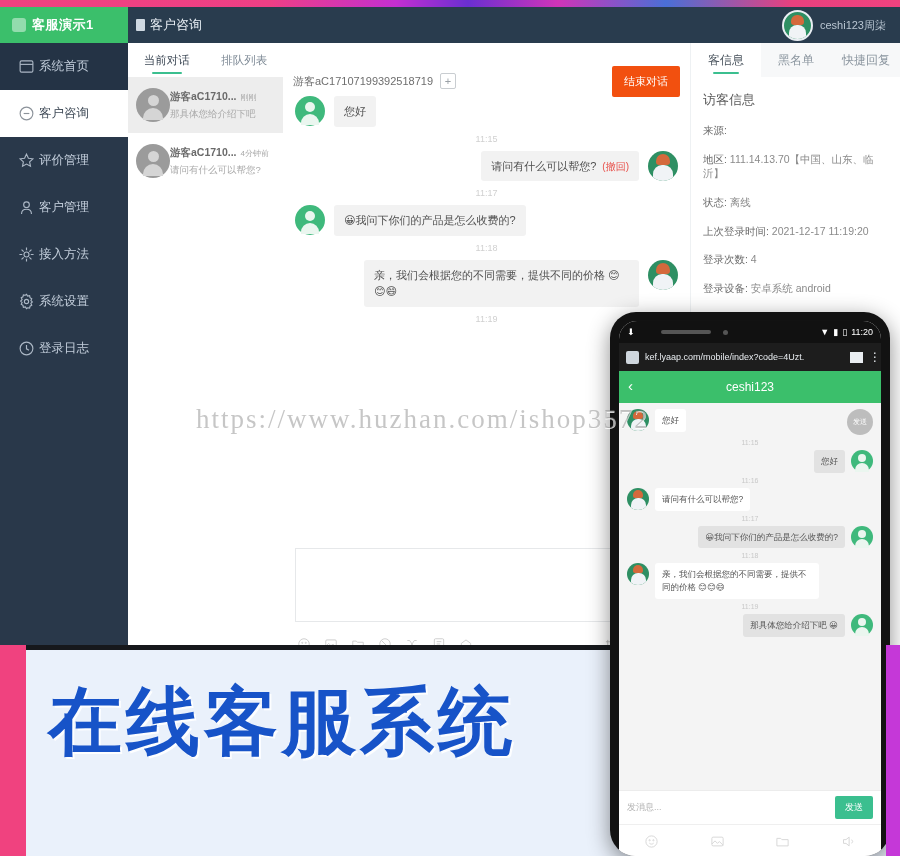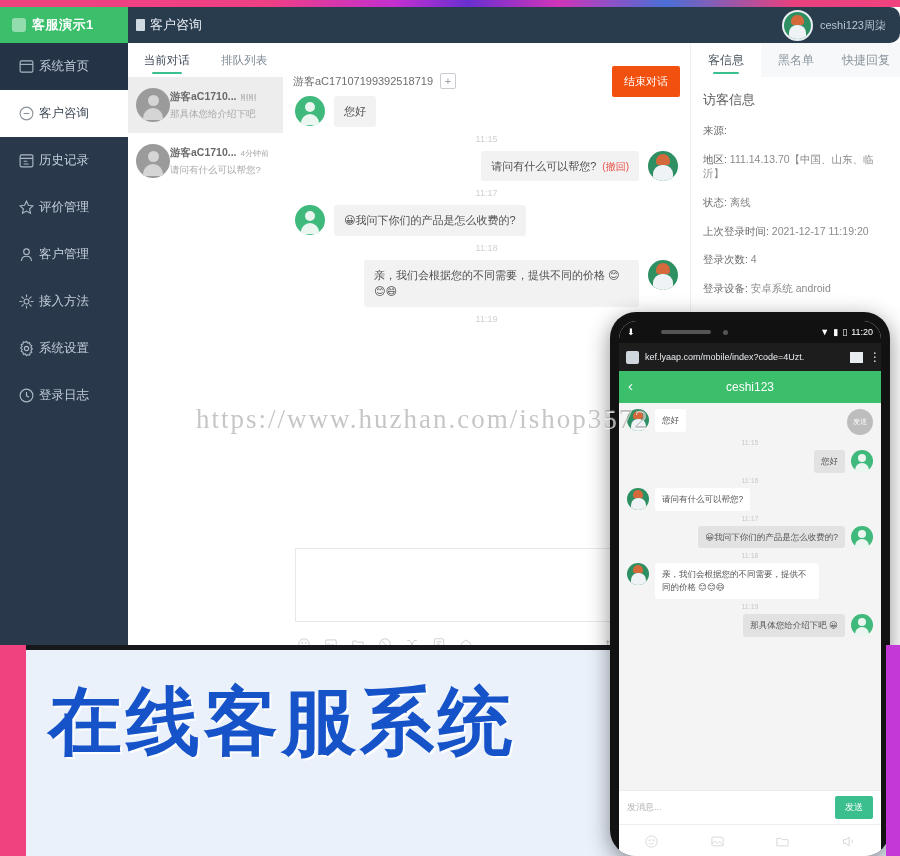--- a/index.html
+++ b/index.html
@@ -13,21 +13,21 @@
   .strip-top{position:absolute;left:0;top:0;width:900px;height:7px;
     background:linear-gradient(90deg,#f0427f 0%,#ee3f85 30%,#c32fd0 44%,#6a2fd0 52%,#d034b8 62%,#4a6fd6 74%,#e8407e 88%,#f0427f 100%);
     z-index:40;}
   .strip-left{position:absolute;left:0;top:645px;width:26px;height:211px;background:#f0427f;z-index:30;}
   .strip-right{position:absolute;right:0;top:645px;width:14px;height:211px;background:#c538d8;z-index:30;}
 
   
   .app{position:absolute;left:0;top:7px;width:900px;height:638px;background:#ffffff;overflow:hidden;}
 
   
-  .topbar{position:absolute;left:0;top:0;width:900px;height:36px;background:#293c4e;border-radius:10px;}
+  .topbar{position:absolute;left:0;top:0;width:900px;height:36px;background:#293c4e;}
   .logo{position:absolute;left:0;top:0;width:128px;height:36px;background:#3bbf6b;
     display:flex;align-items:center;gap:6px;padding-left:12px;box-sizing:border-box;}
   .logo-mark{width:14px;height:14px;border-radius:3px;background:rgba(255,255,255,.45);flex:none;}
   .logo-text{color:#ffffff;font-size:13px;font-weight:bold;letter-spacing:.5px;}
   .topbar-title{position:absolute;left:136px;top:0;height:36px;display:flex;align-items:center;gap:5px;
     color:#e8eef4;font-size:13px;}
   .tb-ico{width:9px;height:12px;background:#cfd9e2;display:inline-block;border-radius:1px;}
   .topuser{position:absolute;right:14px;top:0;height:36px;display:flex;align-items:center;gap:7px;}
   .topuser .av{width:27px;height:27px;border-radius:50%;border:2px solid #e9eef3;background:#2e8f63;
     position:relative;overflow:hidden;flex:none;}
@@ -191,29 +191,20 @@
         <svg viewBox="0 0 24 24" fill="none" stroke="currentColor" stroke-width="1.6">
             <circle cx="12" cy="12" r="9"></circle>
             <path d="M8 12h8"></path>
           </svg>
       </span>
       <span>客户咨询</span>
     </div>
     <div class="nav-item">
       <span class="nav-ico">
         <svg viewBox="0 0 24 24" fill="none" stroke="currentColor" stroke-width="1.6">
-            <rect x="3" y="4" width="18" height="17" rx="2"></rect>
-            <path d="M3 9h18M8 13h5M8 17h7"></path>
-          </svg>
-      </span>
-      <span>历史记录</span>
-    </div>
-    <div class="nav-item">
-      <span class="nav-ico">
-        <svg viewBox="0 0 24 24" fill="none" stroke="currentColor" stroke-width="1.6">
             <path d="M12 3l2.7 5.8 6.3.8-4.6 4.3 1.2 6.2L12 17l-5.6 3.1 1.2-6.2L3 9.6l6.3-.8z"></path>
           </svg>
       </span>
       <span>评价管理</span>
     </div>
     <div class="nav-item">
       <span class="nav-ico">
         <svg viewBox="0 0 24 24" fill="none" stroke="currentColor" stroke-width="1.6">
             <circle cx="12" cy="8" r="4"></circle>
             <path d="M5 21c0-4 3.1-6.5 7-6.5S19 17 19 21"></path>

